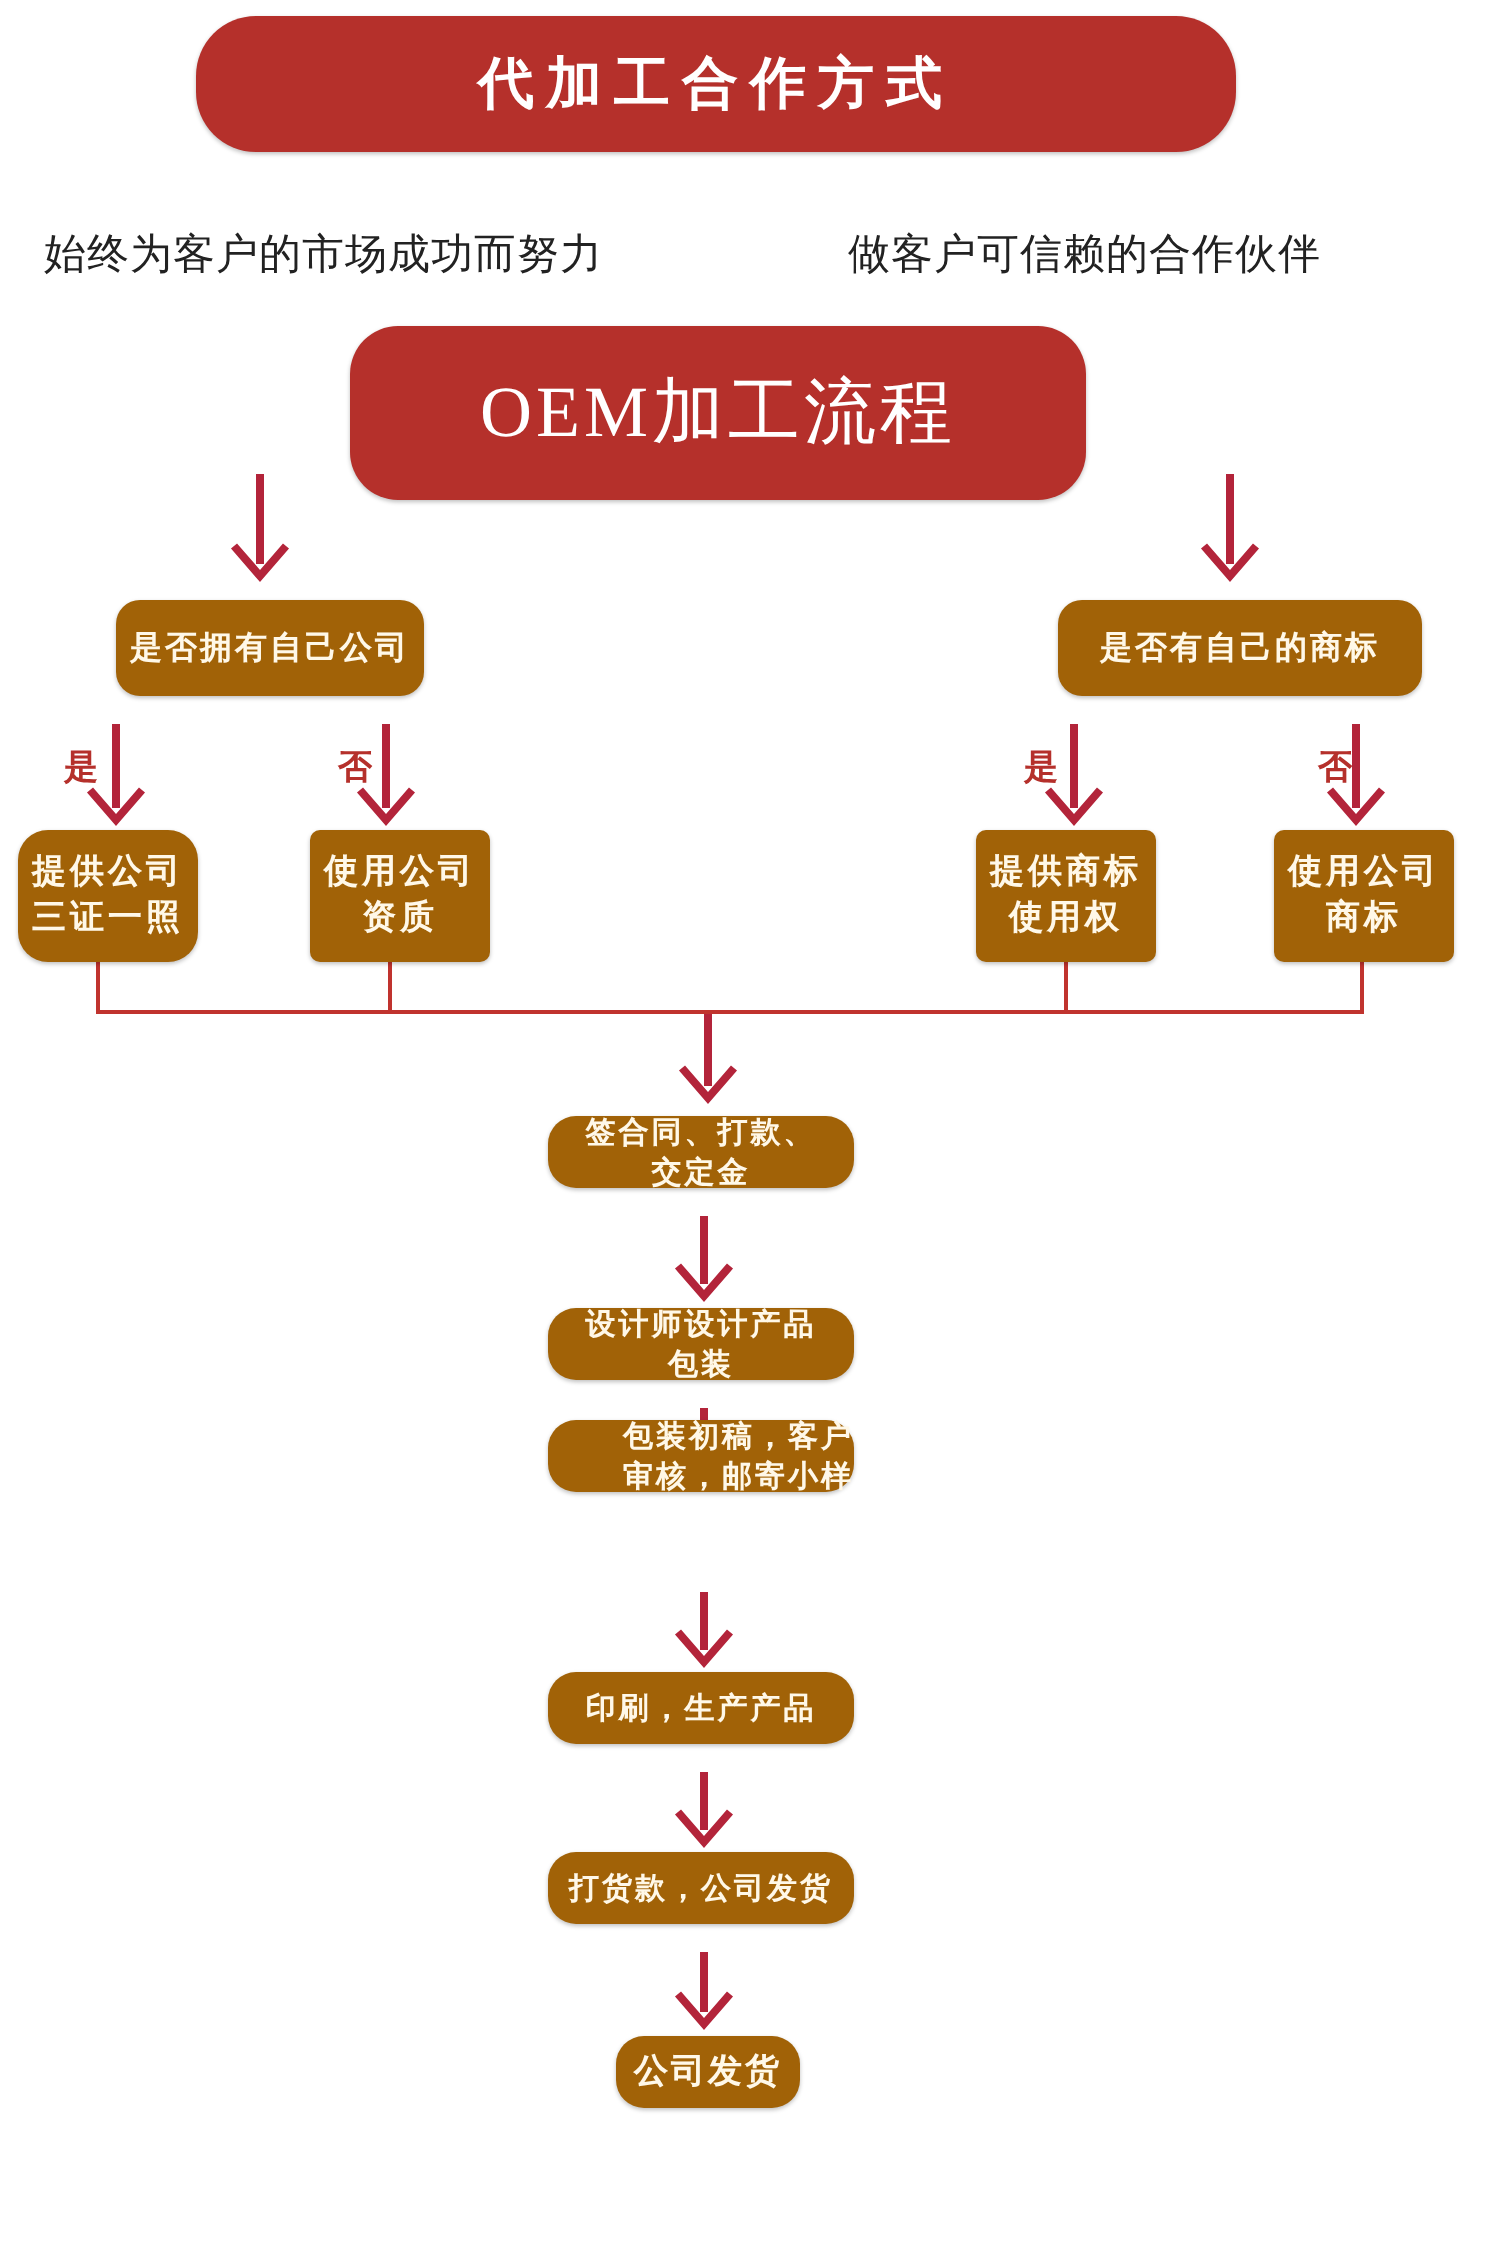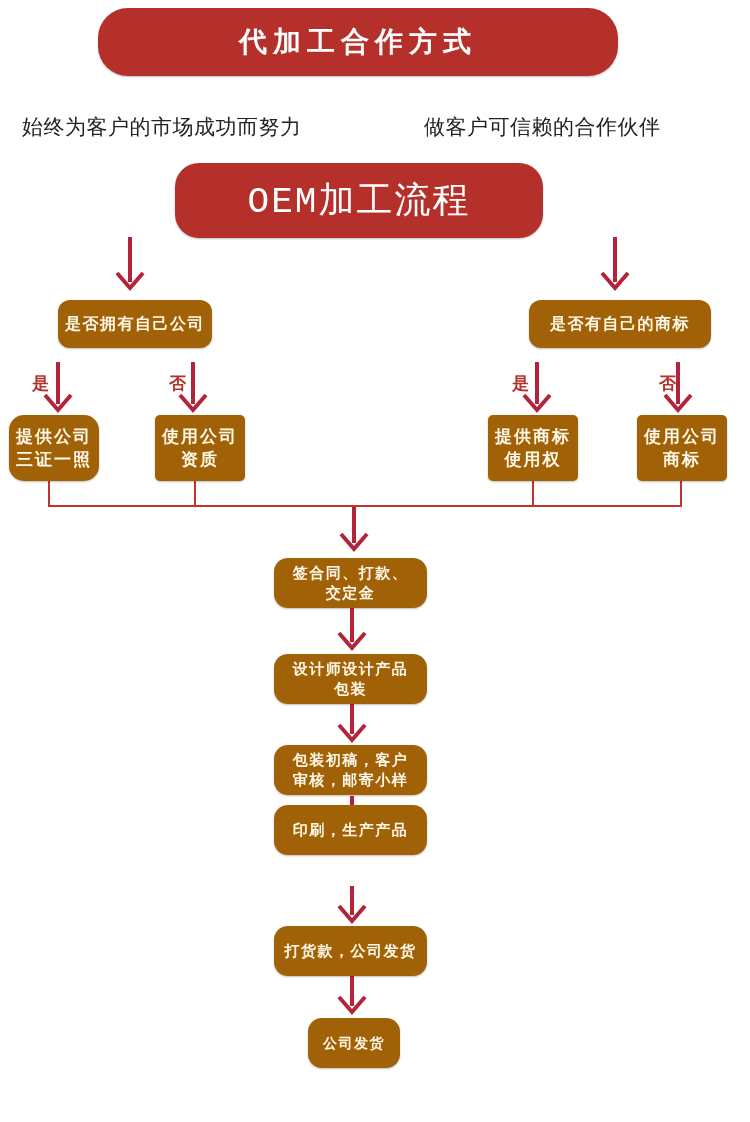--- a/index.html
+++ b/index.html
@@ -4,31 +4,31 @@
   <style>
     html, body { margin:0; padding:0; background:#ffffff; }
     body { width:750px; height:1122px; position:relative; overflow:hidden;
            font-family:"DejaVu Sans", "Liberation Sans", sans-serif; }
     .abs { position:absolute; }
     .banner { background:#b5302b; color:#ffffff; border-radius:26px;
               display:flex; align-items:center; justify-content:center;
               box-shadow:0 1px 2px rgba(0,0,0,0.25); }
     #title-banner { left:98px; top:8px; width:520px; height:68px; font-size:28px;
                     font-weight:bold; letter-spacing:6px; border-radius:30px; }
-    #oem-banner { left:175px; top:163px; width:368px; height:75px; font-size:36px;
-                  font-family:Liberation Mono, monospace; border-radius:24px; letter-spacing:2px; }
+    #oem-banner { left:175px; top:163px; width:368px; height:87px; font-size:36px;
+                  font-family:Liberation Serif, serif; border-radius:24px; letter-spacing:2px; }
     .slogan { top:113px; font-size:21px; color:#222222; white-space:nowrap; letter-spacing:0.5px; }
     #slogan-left { left:22px; }
     #slogan-right { left:424px; }
     .box { background:#a16207; color:#fff8e8; display:flex; align-items:center; justify-content:center;
            text-align:center; font-family:"DejaVu Serif", "Liberation Serif", serif; font-weight:bold;
            box-shadow:0 1px 2px rgba(0,0,0,0.25); line-height:1.35; }
     .decision { border-radius:12px; font-size:16px; height:48px; top:300px; letter-spacing:1.5px; }
     .leaf { border-radius:5px; font-size:17px; height:66px; top:415px; width:90px; letter-spacing:2px; }
-    .step { border-radius:14px; font-size:15px; left:274px; width:153px; height:50px; letter-spacing:1.5px; }
+    .step { border-radius:14px; font-size:15px; left:274px; width:153px; height:36px; letter-spacing:1.5px; }
     .label-yn { font-family:"DejaVu Serif", "Liberation Serif", serif; font-weight:bold; color:#b5302b; font-size:17px; top:372px; }
     svg#connectors { position:absolute; left:0; top:0; }
   </style>
 </head>
 <body>
 
 <svg id="connectors" width="750" height="1122">
   <g id="arrows" fill="none" stroke="#b3243a" stroke-width="4">
       <g>
         <line x1="130" x2="130" y1="237" y2="282" stroke="#b3243a" stroke-width="4"></line>
@@ -130,27 +130,27 @@
       <div>签合同、打款、</div>
       <div>交定金</div>
     </div>
 </div>
 <div class="abs box step" style="top:654px;">
   <div>
       <div>设计师设计产品</div>
       <div>包装</div>
     </div>
 </div>
-<div class="abs box step" style="top:745px;">
+<div class="abs box step" style="top:710px;justify-content:flex-end;">
   <div>
       <div>包装初稿，客户</div>
       <div>审核，邮寄小样</div>
     </div>
 </div>
-<div class="abs box step" style="top:805px;align-items:center;">
+<div class="abs box step" style="top:836px;align-items:center;">
   <div>印刷，生产产品</div>
 </div>
 <div class="abs box step" style="top:926px;">
   <div>打货款，公司发货</div>
 </div>
-<div class="abs box step" style="top:1018px;left:308px;width:92px;font-size:14px;">
+<div class="abs box step" style="top:1018px;left:308px;width:92px;font-size:17px;">
   <div>公司发货</div>
 </div>
 
 </body></html>

